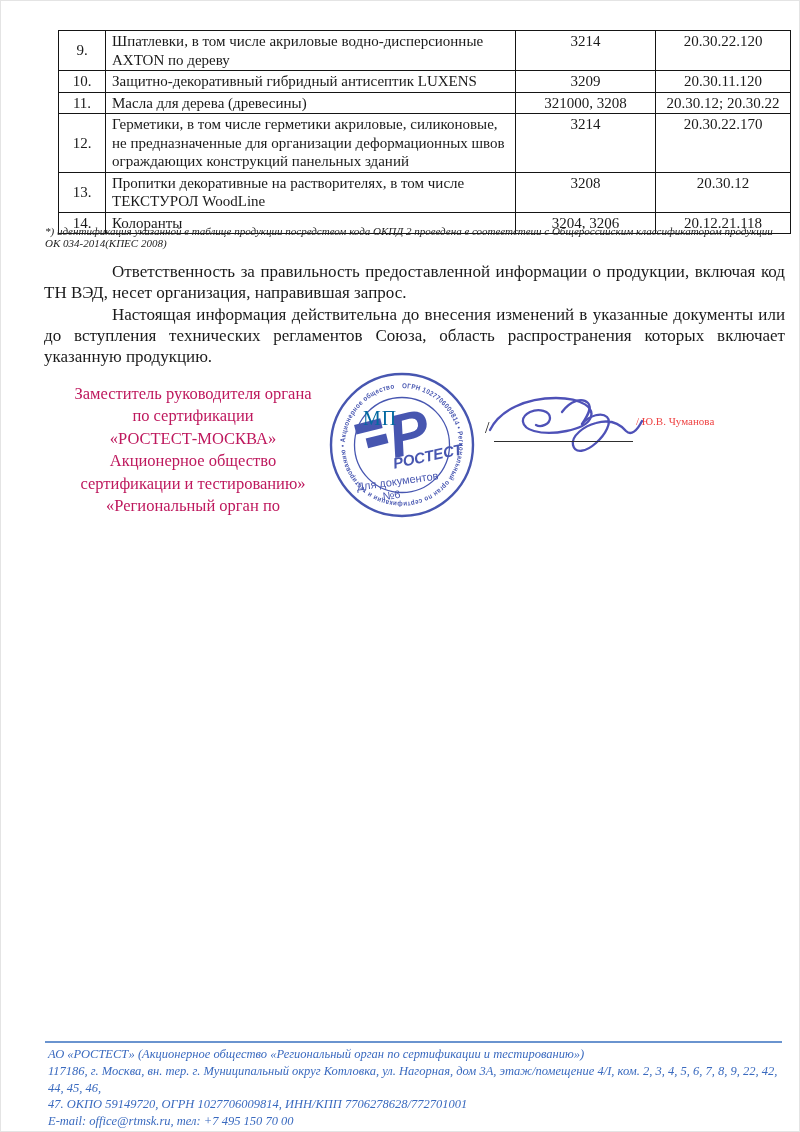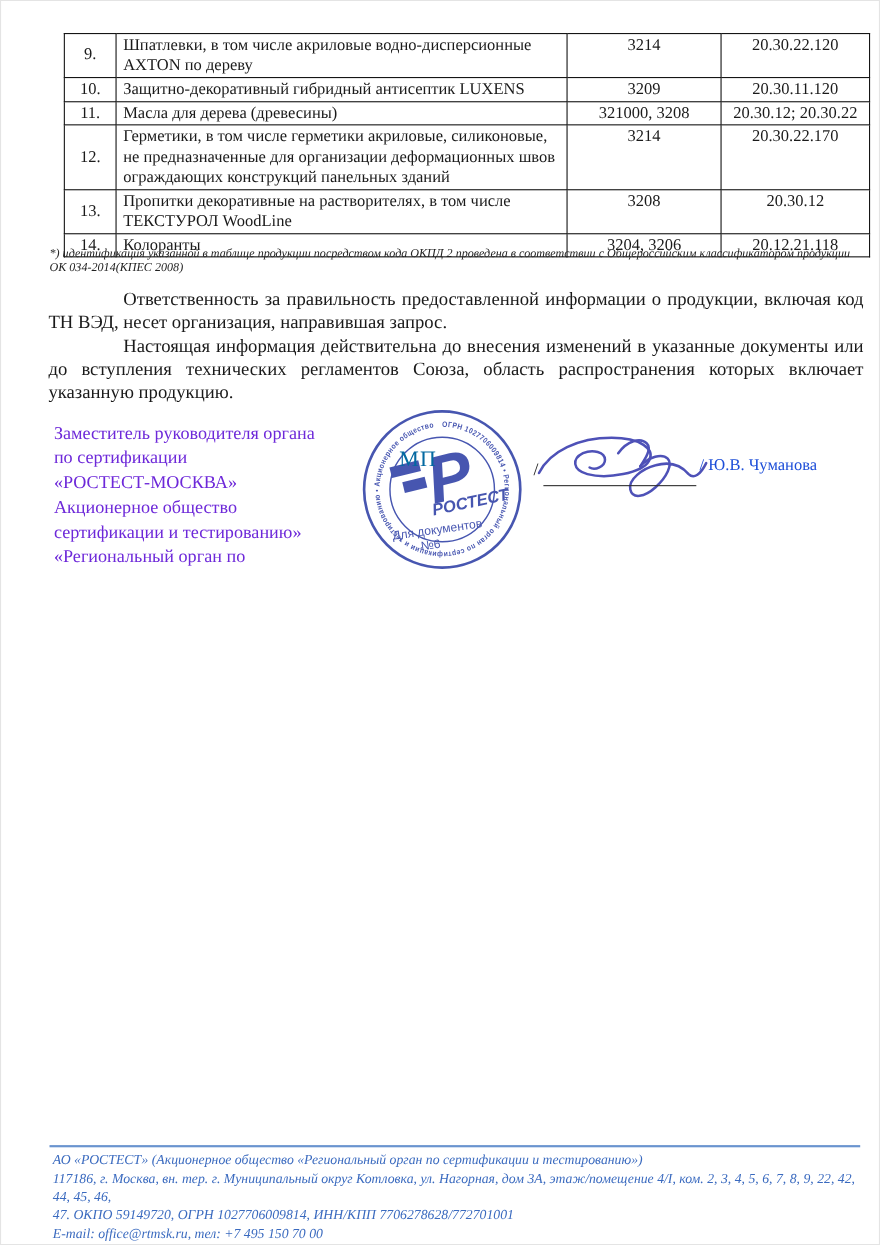--- a/index.html
+++ b/index.html
@@ -12,29 +12,29 @@
   table.products td.num{text-align:center;vertical-align:middle;padding:1px 2px;}
   table.products td.code, table.products td.okpd{text-align:center;white-space:nowrap;padding:1px 2px;}
   tr.h2{height:40px;} tr.h1{height:19px;} tr.h3{height:57px;} tr.h2b{height:39px;padding-left:16px;} tr.h1b{height:20px;}
 
   .footnote{position:absolute;top:226px;left:45px;width:742px;font-style:italic;
             font-size:11px;line-height:11.5px;color:#222;}
 
   .paras{position:absolute;top:249px;left:44px;width:741px;margin-top:12px;}
   .para{margin:0;font-size:17px;line-height:21.3px;text-align:justify;text-indent:68px;}
 
-  .sigblock{position:absolute;top:383px;left:49px;width:310px;font-size:16.5px;line-height:22.4px;color:#6d28d9;}
+  .sigblock{position:absolute;top:383px;left:38px;width:310px;font-size:16.5px;line-height:22.4px;color:#be185d;text-align:center;}
 
   .stamp{position:absolute;left:320px;top:363px;width:164px;height:164px;opacity:.88;}
   .mp{position:absolute;left:363px;top:407px;font-size:20px;color:#0369a1;letter-spacing:1px;}
 
   .sig-svg{position:absolute;left:478px;top:378px;width:172px;height:84px;}
   .slash-left{position:absolute;left:485px;top:419px;font-size:16px;color:#222;}
   .sign-line{position:absolute;left:494px;top:441px;width:139px;height:0;border-bottom:1.5px solid #2e2e2e;}
-  .sign-name{position:absolute;left:636px;top:415px;font-size:15px;color:#1d4ed8;}
+  .sign-name{position:absolute;left:636px;top:415px;font-size:11px;color:#ef4444;}
 
   .footer-divider{position:absolute;left:45px;top:1041px;width:737px;height:2px;background:#6a94cf;}
   .footer{position:absolute;left:48px;top:1046px;width:740px;font-size:12.5px;line-height:16.8px;color:#3a6abf;font-style:italic;}
 </style>
 </head>
 <body>
 
 <div class="page">
 
   <table class="products">

